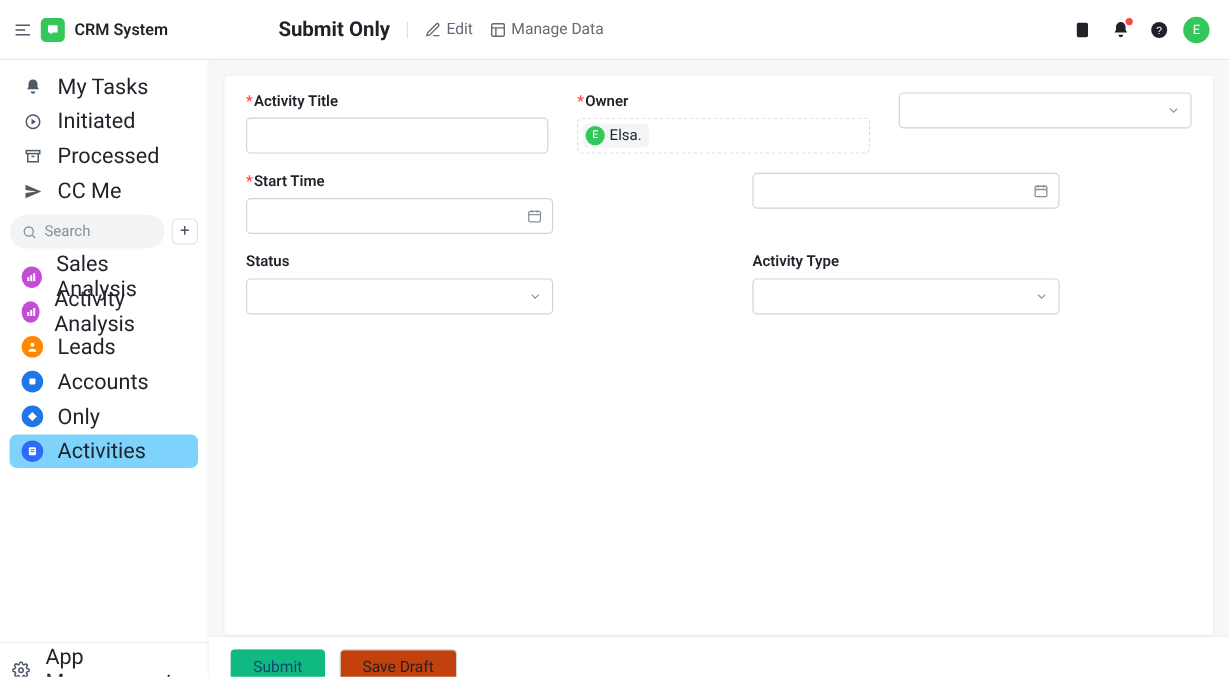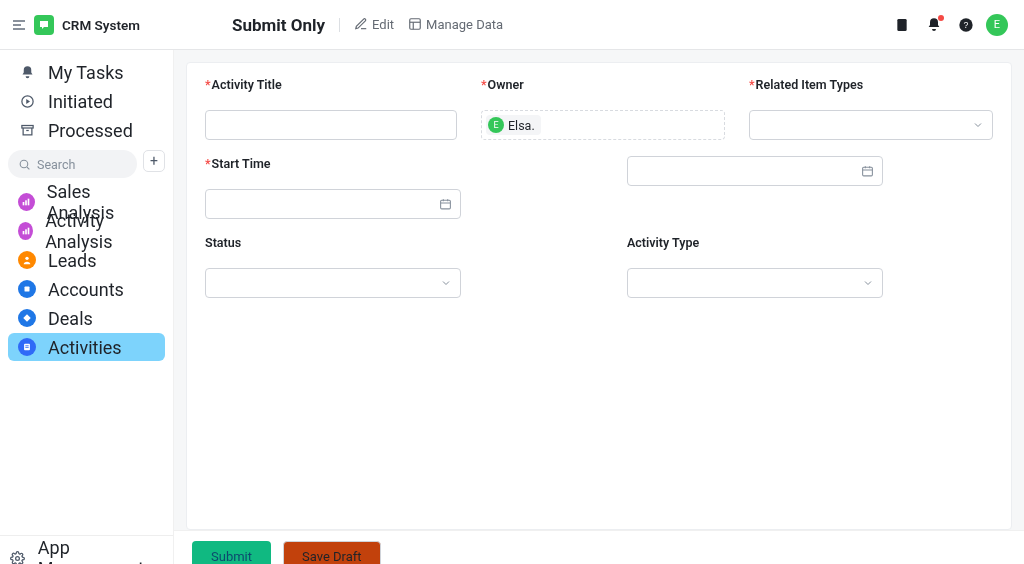--- a/index.html
+++ b/index.html
@@ -5,50 +5,50 @@
 * { box-sizing: border-box; margin: 0; padding: 0; }
 body { font-family: -apple-system, BlinkMacSystemFont, "Segoe UI", Roboto, "Helvetica Neue", Arial, sans-serif; font-size: 13px; color: #1f2329; background: #fff; width: 1024px; height: 564px; overflow: hidden; }
 
 
 .topbar { height: 50px; display: flex; align-items: center; border-bottom: 1px solid #e5e6e8; padding: 0 16px 0 8px; }
 .menu-icon { width: 22px; height: 22px; display:flex; align-items:center; justify-content:center; cursor:pointer; margin-right:4px;}
 .app-logo { width: 20px; height: 20px; background: #34c759; border-radius: 4px; display: flex; align-items: center; justify-content: center; margin-right: 8px; color:#fff; font-size:11px;}
 .app-title { font-weight: 600; font-size: 13.5px; }
 .topbar-spacer1 { width: 92px; }
 .page-title { font-weight: 700; font-size: 17px; margin-right: 14px; }
-.top-action { display: inline-flex; align-items: flex-start; color: #646a73; margin-right: 14px; cursor: pointer; font-size: 13px; position:relative;}
+.top-action { display: inline-flex; align-items: center; color: #646a73; margin-right: 14px; cursor: pointer; font-size: 13px; position:relative;}
 .top-action svg { margin-right: 4px; }
 .vsep { width:1px; height:14px; background:#dcdfe3; margin-right:14px; }
 .tb-grow { flex: 1; }
 .tb-icon { width: 28px; height: 28px; display:flex; align-items:center; justify-content:center; cursor:pointer; margin-left:4px; position:relative;}
 .red-dot { position:absolute; top:4px; right:4px; width:6px; height:6px; background:#f54a45; border-radius:50%; }
 .avatar { width: 22px; height: 22px; border-radius: 50%; background: #34c759; color: #fff; display: flex; align-items: center; justify-content: center; font-size: 11px; margin-left:6px; cursor:pointer;}
 
 
 .layout { display: flex; height: calc(100% - 33px); }
 .sidebar { width: 198px; background: #fff; display:flex; flex-direction:column; border-right:1px solid #f0f0f0;}
 .sidebar-scroll { flex:1; overflow:auto; padding: 8px 8px 0 8px; }
 .sb-footer { border-top:1px solid #eee; padding:8px 0;}
 .nav-item { display: flex; align-items: center; height: 28px; padding: 0 10px; cursor: pointer; border-radius: 6px; font-size: 18px; color:#1f2329; margin-bottom:1px;}
 .nav-item.active { background: #7dd3fc; }
 .nav-icon { width: 18px; height: 18px; display:flex; align-items:center; justify-content:center; margin-right: 12px; color:#4e5969;}
 .nav-icon.circle { border-radius:50%; color:#fff; font-size:10px;}
 .nav-icon.purple{ background:#c44dd6;} .nav-icon.orange{ background:#ff8800;} .nav-icon.blue{ background:#1f77e6;} .nav-icon.activeblue{ background:#2f6af7;}
 .nav-item.active .nav-icon.activeblue { background:#2f6af7; }
 
-.search-row { display:flex; gap:6px; margin: 6px 0 10px 0;}
+.search-row { display:flex; align-items:center; gap:6px; margin: 6px 0 10px 0;}
 .search-box { flex:1; height: 28px; background: #f2f3f5; border-radius: 14px; display:flex; align-items:center; padding:0 10px; color:#86909c; font-size:12.5px; cursor:text;}
 .search-box svg { margin-right:6px; }
 .add-btn { width:22px; height:22px; border:1px solid #e0e2e6; border-radius:5px; display:flex; align-items:center; justify-content:center; cursor:pointer; color:#4e5969; font-size:14px; font-weight:400;}
 
 
 .main { flex: 1; background: #f6f7f8; position:relative; display:flex; flex-direction:column;}
 .form-panel { margin: 12px 12px 0 12px; background: #fff; border:1px solid #eceef1; border-radius:4px; flex:1; padding: 14px 18px; overflow:auto;}
 .form-row { display:flex; gap: 24px; margin-bottom: 16px;}
-.field { display:flex; flex-direction:column;gap:12px; }
+.field { display:flex; flex-direction:column; }
 .field .label { font-size: 12.5px; font-weight:600; color:#1f2329; margin-bottom:6px; }
 .req { color:#f54a45; margin-right:1px;}
 .ctrl { height: 30px; border:1px solid #d0d3d9; border-radius:4px; background:#fff; display:flex; align-items:center; padding:0 8px; color:#86909c; font-size:13px; cursor:pointer; position:relative;}
 .ctrl .suffix { position:absolute; right:8px; top:50%; transform:translateY(-50%); color:#86909c; display:flex;}
 .ctrl.dashed { border-style:dashed; border-color:#d8dbe0; padding-left:4px;}
 .owner-chip { display:inline-flex; align-items:center; background:#f4f5f7; border-radius:4px; padding:2px 6px 2px 2px; gap:4px; color:#1f2329; font-size:12.5px;}
 .owner-chip .av { width:16px; height:16px; border-radius:50%; background:#34c759; color:#fff; display:flex; align-items:center; justify-content:center; font-size:9px;}
 
 .footer-bar { background:#fff; padding: 10px 18px; display:flex; gap:12px; border-top:1px solid #f0f0f0;}
 .btn { height:30px; padding:0 18px; border-radius:4px; font-size:13px; cursor:pointer; display:inline-flex; align-items:center; justify-content:center; border:1px solid transparent;}
@@ -135,20 +135,28 @@
       <div class="nav-item">
         <span class="nav-icon">
             <svg width="15" height="15" viewBox="0 0 24 24" fill="none" stroke="#4e5969" stroke-width="2">
               <rect x="3" y="4" width="18" height="4"></rect>
               <path d="M5 8v11h14V8"></path>
               <line x1="10" y1="12" x2="14" y2="12"></line>
             </svg>
           </span>
         <span>Processed</span>
       </div>
+      <div class="nav-item">
+        <span class="nav-icon">
+            <svg width="15" height="15" viewBox="0 0 24 24" fill="#4e5969">
+              <path d="M2 21l21-9L2 3v7l15 2-15 2z"></path>
+            </svg>
+          </span>
+        <span>CC Me</span>
+      </div>
 
       <div class="search-row">
         <div class="search-box">
           <svg width="13" height="13" viewBox="0 0 24 24" fill="none" stroke="#86909c" stroke-width="2">
               <circle cx="11" cy="11" r="7"></circle>
               <line x1="21" y1="21" x2="16.65" y2="16.65"></line>
             </svg>
           <span>Search</span>
         </div>
         <div class="add-btn">+</div>
@@ -190,21 +198,21 @@
             </svg>
           </span>
         <span>Accounts</span>
       </div>
       <div class="nav-item">
         <span class="nav-icon circle blue">
             <svg width="10" height="10" viewBox="0 0 24 24" fill="#fff">
               <path d="M12 3l9 9-9 9-9-9z"></path>
             </svg>
           </span>
-        <span>Deals</span>
+        <span>Only</span>
       </div>
       <div class="nav-item active">
         <span class="nav-icon circle activeblue">
             <svg width="10" height="10" viewBox="0 0 24 24" fill="#fff">
               <rect x="5" y="4" width="14" height="16" rx="2"></rect>
               <line x1="8" y1="9" x2="16" y2="9" stroke="#2f6af7" stroke-width="2"></line>
               <line x1="8" y1="13" x2="16" y2="13" stroke="#2f6af7" stroke-width="2"></line>
             </svg>
           </span>
         <span>Activities</span>
@@ -234,21 +242,20 @@
         <div class="field" style="width:244px">
           <div class="label"><span class="req">*</span><span>Owner</span></div>
           <div class="ctrl dashed">
             <span class="owner-chip">
               <span class="av">E</span>
               <span>Elsa.</span>
             </span>
           </div>
         </div>
         <div class="field" style="width:244px">
-          <div class="label"><span class="req">*</span><span>Related Item Types</span></div>
           <div class="ctrl">
             <span class="suffix">
                 <svg width="12" height="12" viewBox="0 0 24 24" fill="none" stroke="#86909c" stroke-width="2">
                   <polyline points="6 9 12 15 18 9"></polyline>
                 </svg>
               </span>
           </div>
         </div>
       </div>
 

